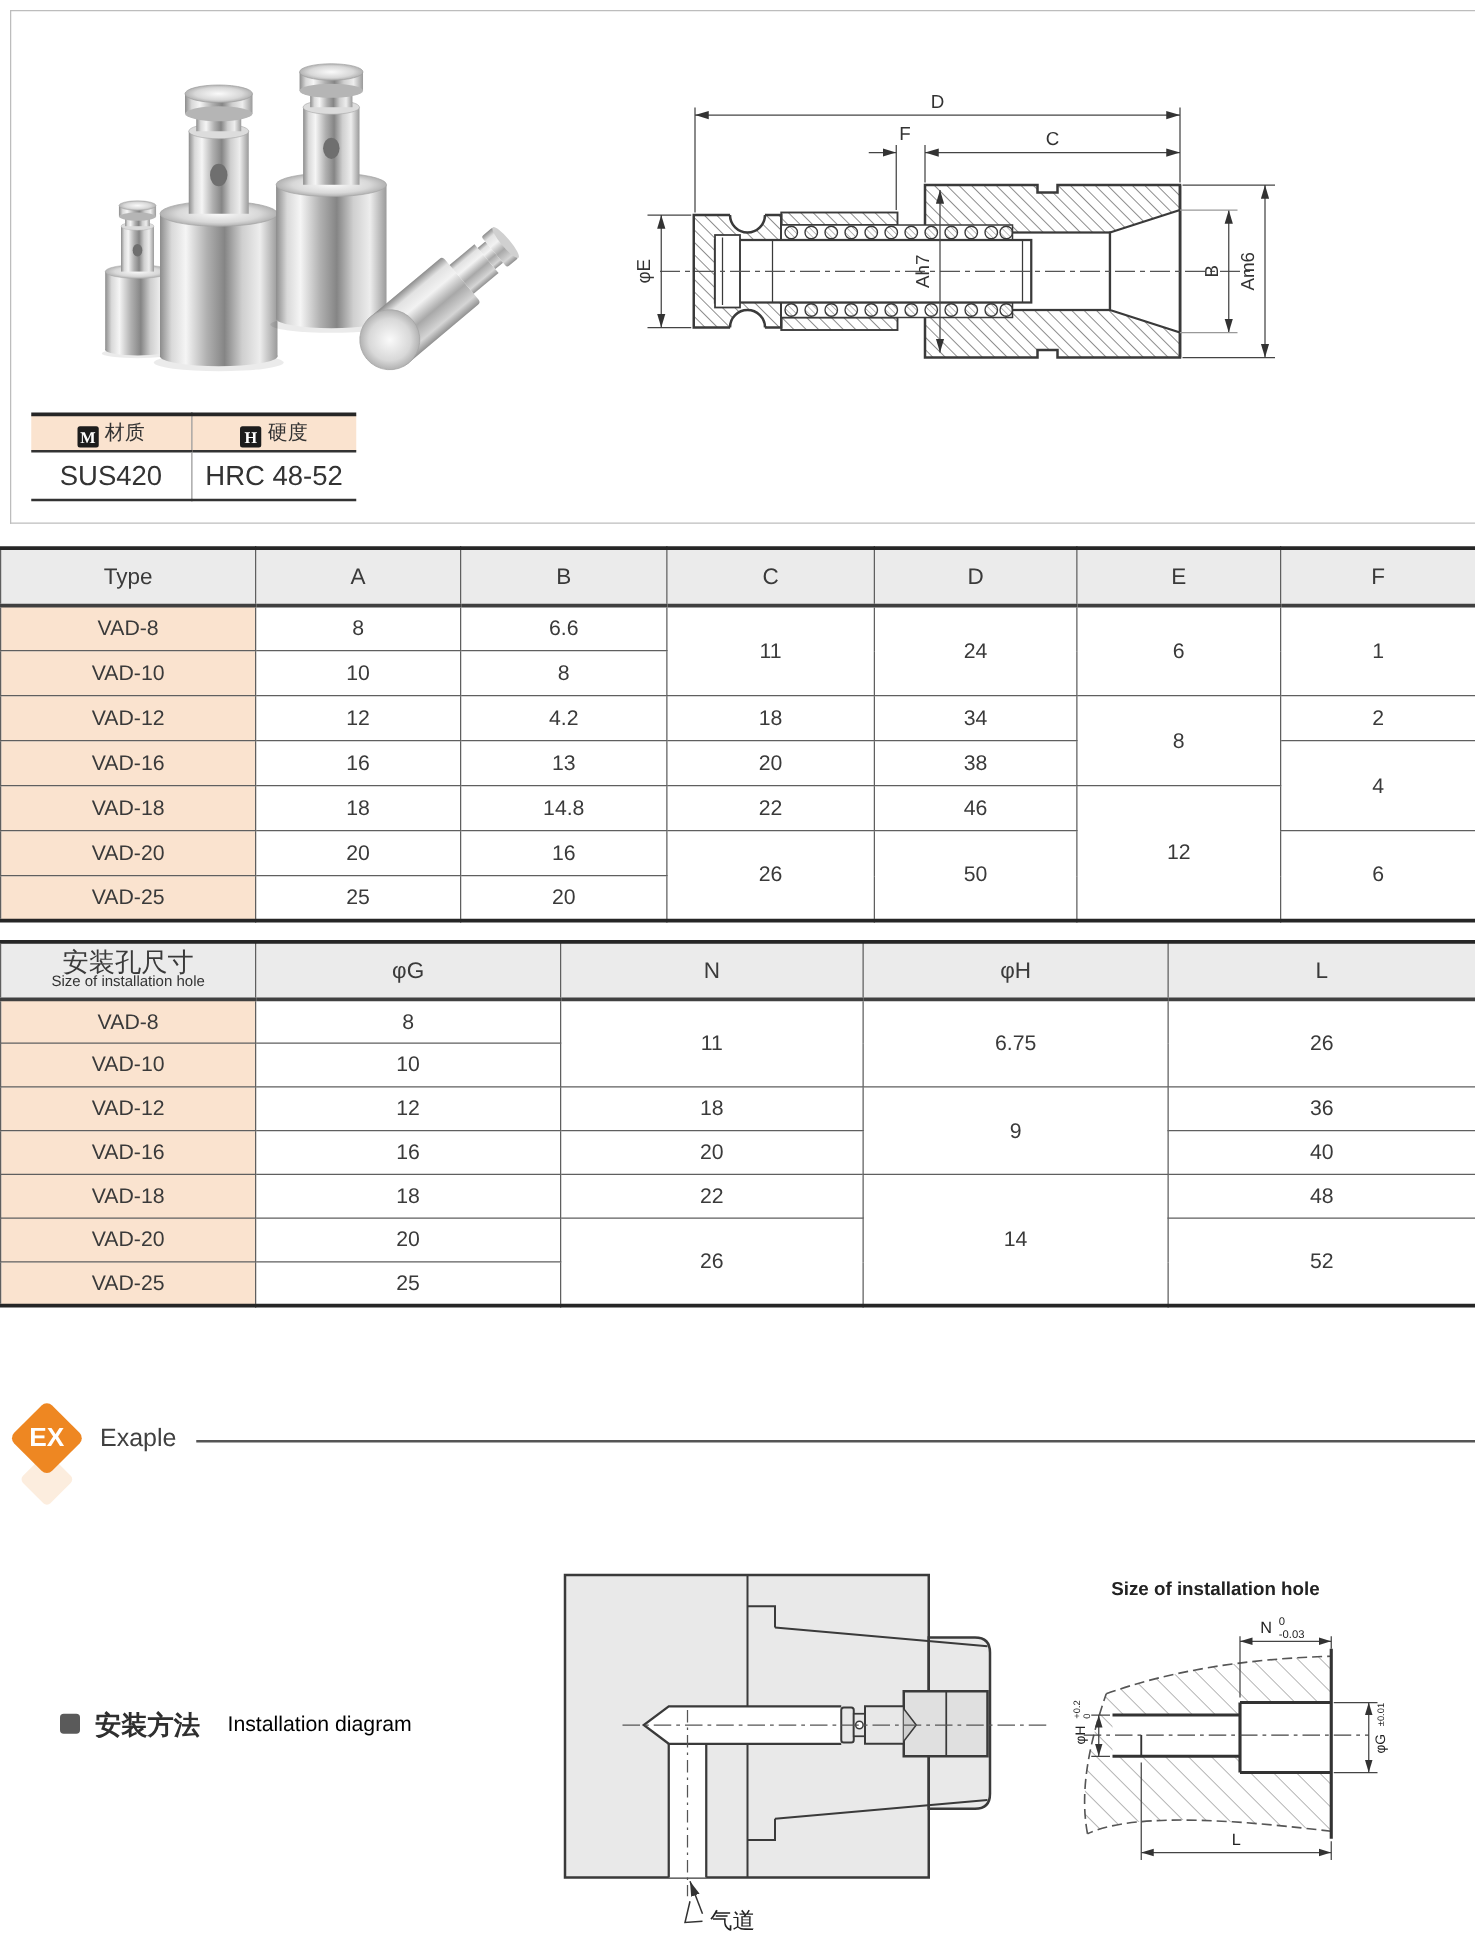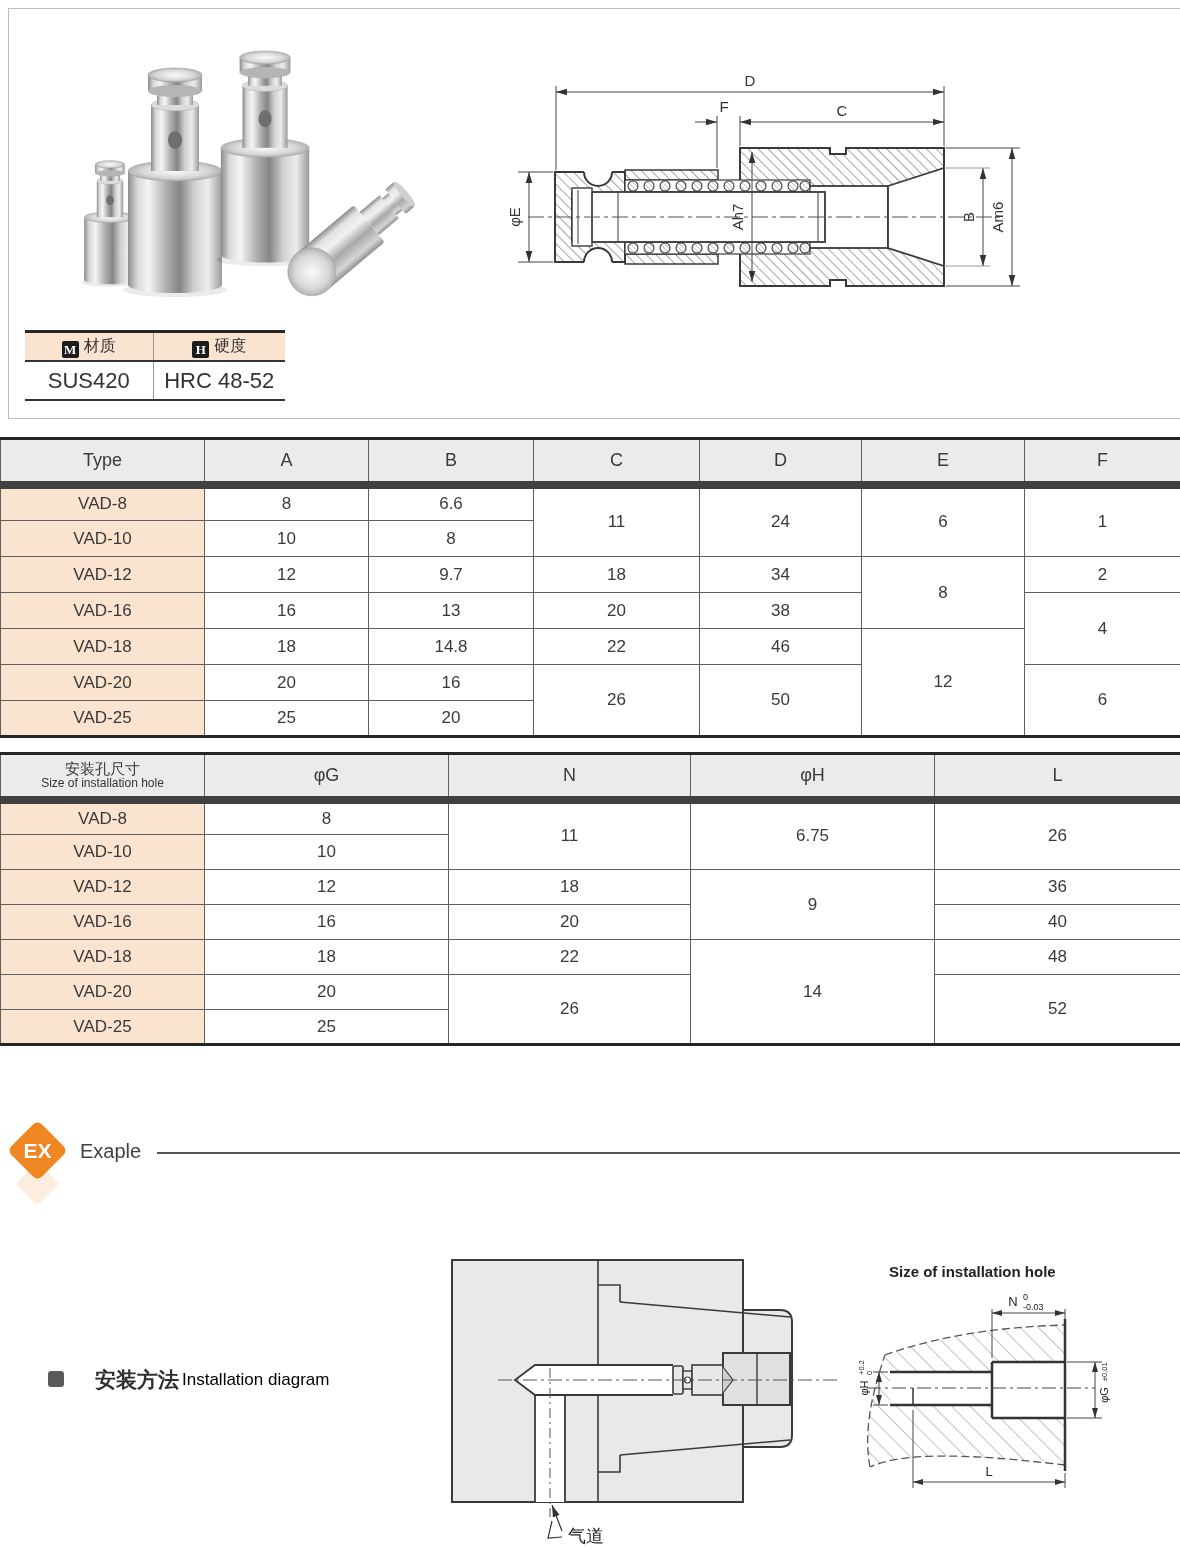--- a/index.html
+++ b/index.html
@@ -20,40 +20,40 @@
   .mt td.c1{border-right:1px solid #999;}
   .mh{display:inline-block;width:17px;height:17px;background:#1c1c1c;color:#fff;
       font-weight:bold;font-size:13px;line-height:17px;text-align:center;border-radius:2px;
       vertical-align:-3px;margin-right:5px;}
 
   
   .spec{position:absolute;left:0;border-collapse:collapse;table-layout:fixed;width:1180px;
         border-top:3px solid #262626;border-bottom:3px solid #262626;}
   .spec td{border:1px solid #5f5f5f;text-align:center;vertical-align:middle;
            font-size:17px;color:#3a3a3a;padding:0;background:#fff;}
-  .spec tr.hd td{background:#ebebeb;border-bottom:8px solid #404040;font-size:18px;}
+  .spec tr.hd td{background:#ebebeb;border-bottom:3px solid #404040;font-size:18px;}
   .spec td.p{background:#fae3cf;}
   .t1{top:437px;} .t1 tr{height:36px;} .t1 tr.hd{height:46px;}
   .t2{top:752px;} .t2 tr{height:35px;} .t2 tr.hd{height:46px;}
-  .hcell .zh{display:block;font-size:15px;line-height:17px;}
+  .hcell .zh{display:block;font-size:21px;line-height:17px;}
   .hcell .en{display:block;font-size:12px;line-height:13px;color:#333;}
 
   
   .exd{position:absolute;left:16px;top:1129px;width:43px;height:43px;background:#ee8722;
        transform:rotate(45deg);border-radius:6px;}
   .exd span{display:block;transform:rotate(-45deg);color:#fff;font-weight:bold;
             font-size:21px;text-align:center;line-height:43px;letter-spacing:0;}
   .exr{position:absolute;left:22px;top:1168px;width:31px;height:31px;background:#ee8722;
        transform:rotate(45deg);border-radius:4px;opacity:.15;}
   .exlabel{position:absolute;left:80px;top:1140px;font-size:20px;color:#404040;}
   .exline{position:absolute;left:157px;top:1152px;width:1023px;height:2px;background:#555;}
 
   
   .bullet{position:absolute;left:48px;top:1371px;width:16px;height:16px;background:#5a5a5a;border-radius:3px;}
-  .instzh{position:absolute;left:76px;top:1366px;font-size:21px;font-weight:bold;color:#2f2f2f;margin-left:19px;}
+  .instzh{position:absolute;left:76px;top:1366px;font-size:21px;font-weight:bold;color:#2f2f2f;}
   .insten{position:absolute;left:182px;top:1370px;font-size:17px;color:#000000;}
 
   .holetitle{position:absolute;left:889px;top:1263px;font-size:15px;font-weight:bold;color:#222;}
 
   svg text{font-family:"Liberation Sans",sans-serif;}
 </style>
 </head>
 <body>
 
 <div class="page">
@@ -267,21 +267,21 @@
           <td rowspan="2">1</td>
     </tr>
     <tr>
       <td class="p">VAD-10</td>
           <td>10</td>
           <td>8</td>
     </tr>
     <tr>
       <td class="p">VAD-12</td>
           <td>12</td>
-          <td>9.7</td>
+          <td>4.2</td>
       <td>18</td>
           <td>34</td>
       <td rowspan="2">8</td>
           <td>2</td>
     </tr>
     <tr>
       <td class="p">VAD-16</td>
           <td>16</td>
           <td>13</td>
       <td>20</td>

